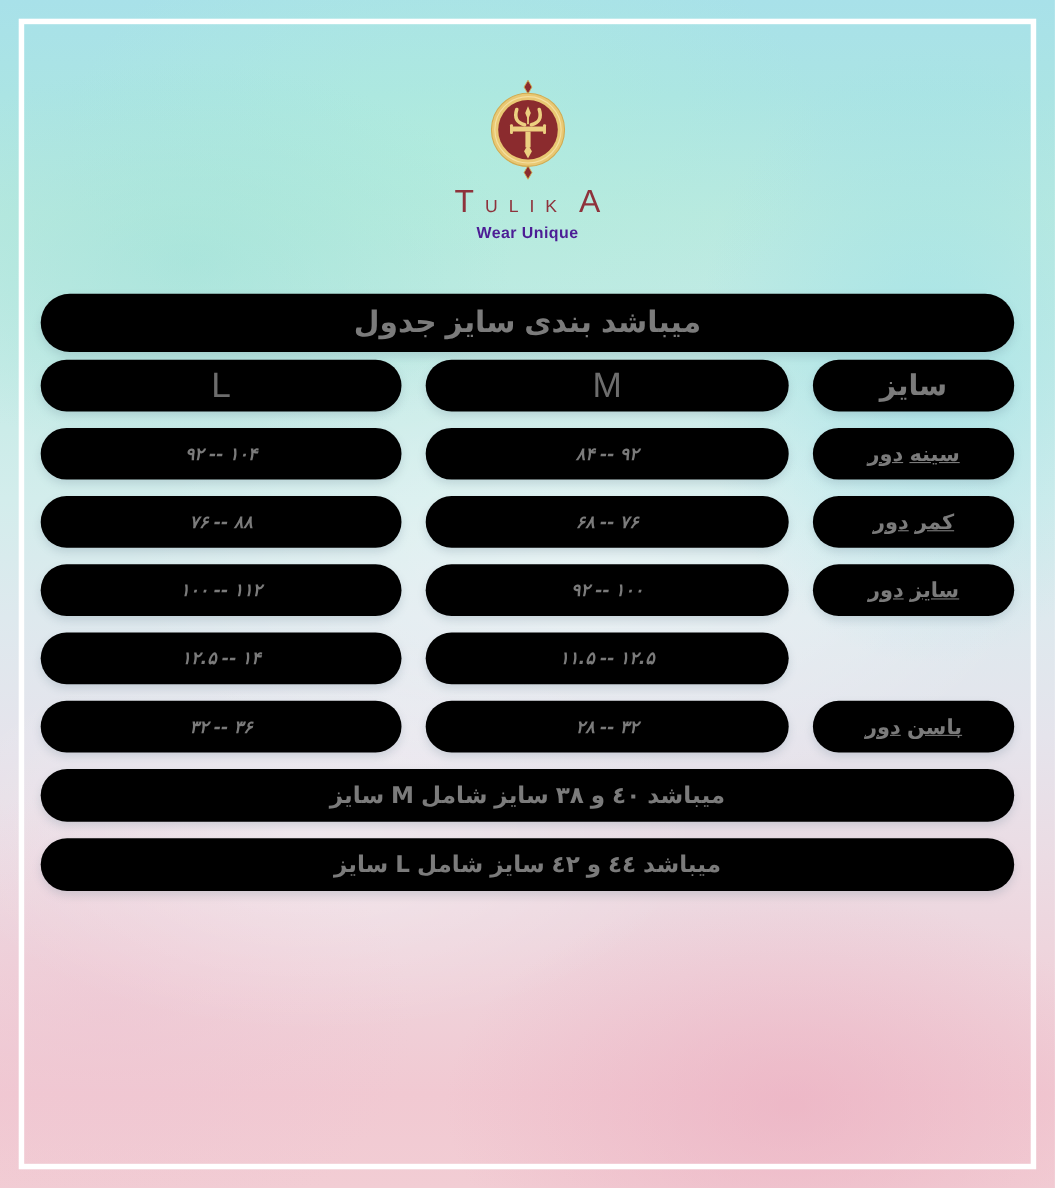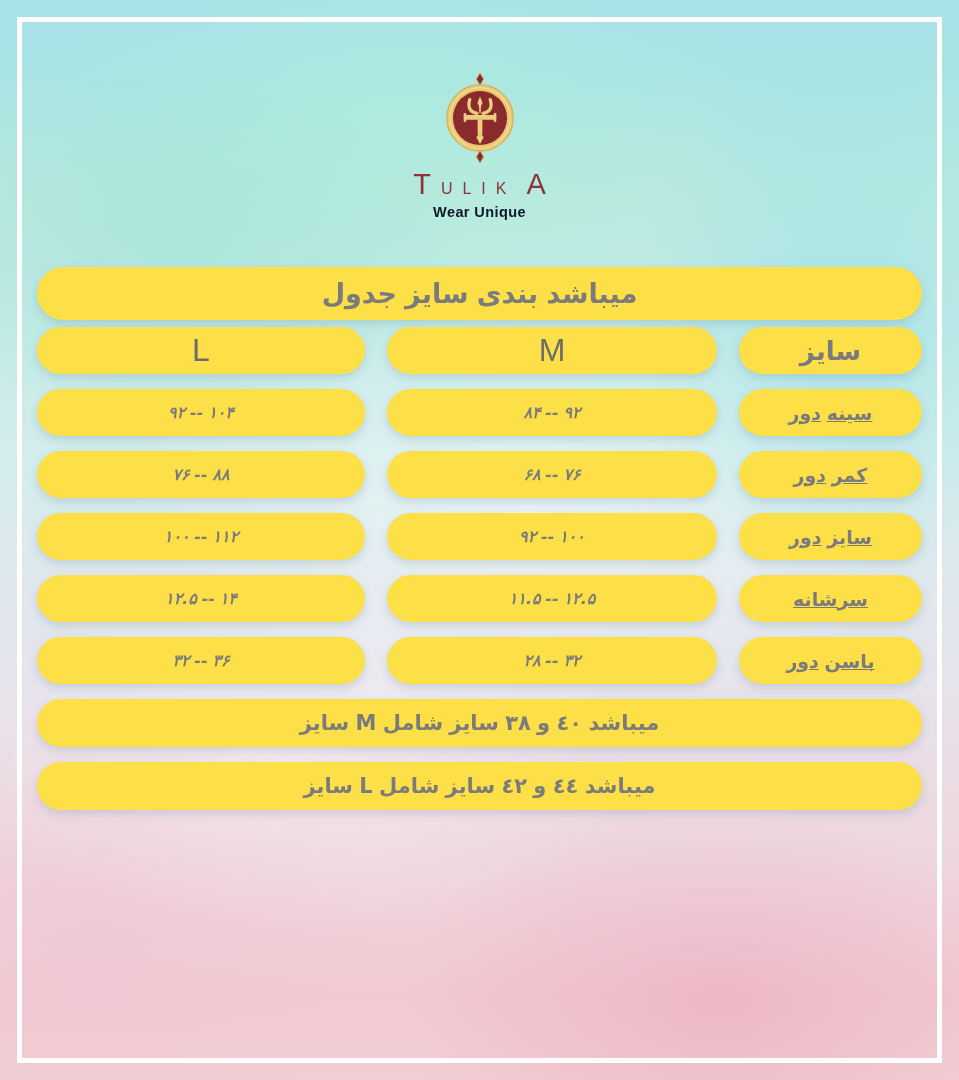--- a/index.html
+++ b/index.html
@@ -32,26 +32,26 @@
   }
   .logo-svg{display:block;}
   .wordmark{
     margin-top:6px;display:flex;align-items:baseline;gap:10px;
     font-family:"Liberation Sans",sans-serif;color:#8e323b;font-weight:400;
   }
   .wordmark .big{font-size:29px;line-height:1;}
   .wordmark .small{font-size:16px;line-height:1;}
   .tagline{
     margin-top:5px;font-family:"Liberation Sans",sans-serif;
-    font-size:14.5px;font-weight:bold;color:#0f172a;letter-spacing:.4px;
+    font-size:14.5px;font-weight:bold;color:#4c1d95;letter-spacing:.4px;
   }
   
   .content{position:absolute;left:37px;top:267px;width:885px;}
   .pill{
-    background:#fde047;border-radius:27px;
+    background:#000000;border-radius:27px;
     box-shadow:0 4px 8px rgba(96,125,139,.22);
     display:flex;align-items:center;justify-content:center;
   }
   .title-pill{height:53px;margin-bottom:7px;}
   .row{
     display:grid;grid-template-columns:328px 330px 183px;
     justify-content:space-between;direction:ltr;margin-bottom:15px;
   }
   .row .pill{height:47px;}
   .header-row{margin-bottom:15px;}
@@ -214,25 +214,20 @@
           <span>۱۴</span>
         </span>
     </div>
     <div class="pill">
       <span class="fa value-text words">
           <span>۱۱.۵</span>
           <span>--</span>
           <span>۱۲.۵</span>
         </span>
     </div>
-    <div class="pill">
-      <span class="fa label-text words">
-          <span>سرشانه</span>
-        </span>
-    </div>
   </div>
 
   <div class="row">
     <div class="pill">
       <span class="fa value-text words">
           <span>۳۲</span>
           <span>--</span>
           <span>۳۶</span>
         </span>
     </div>

